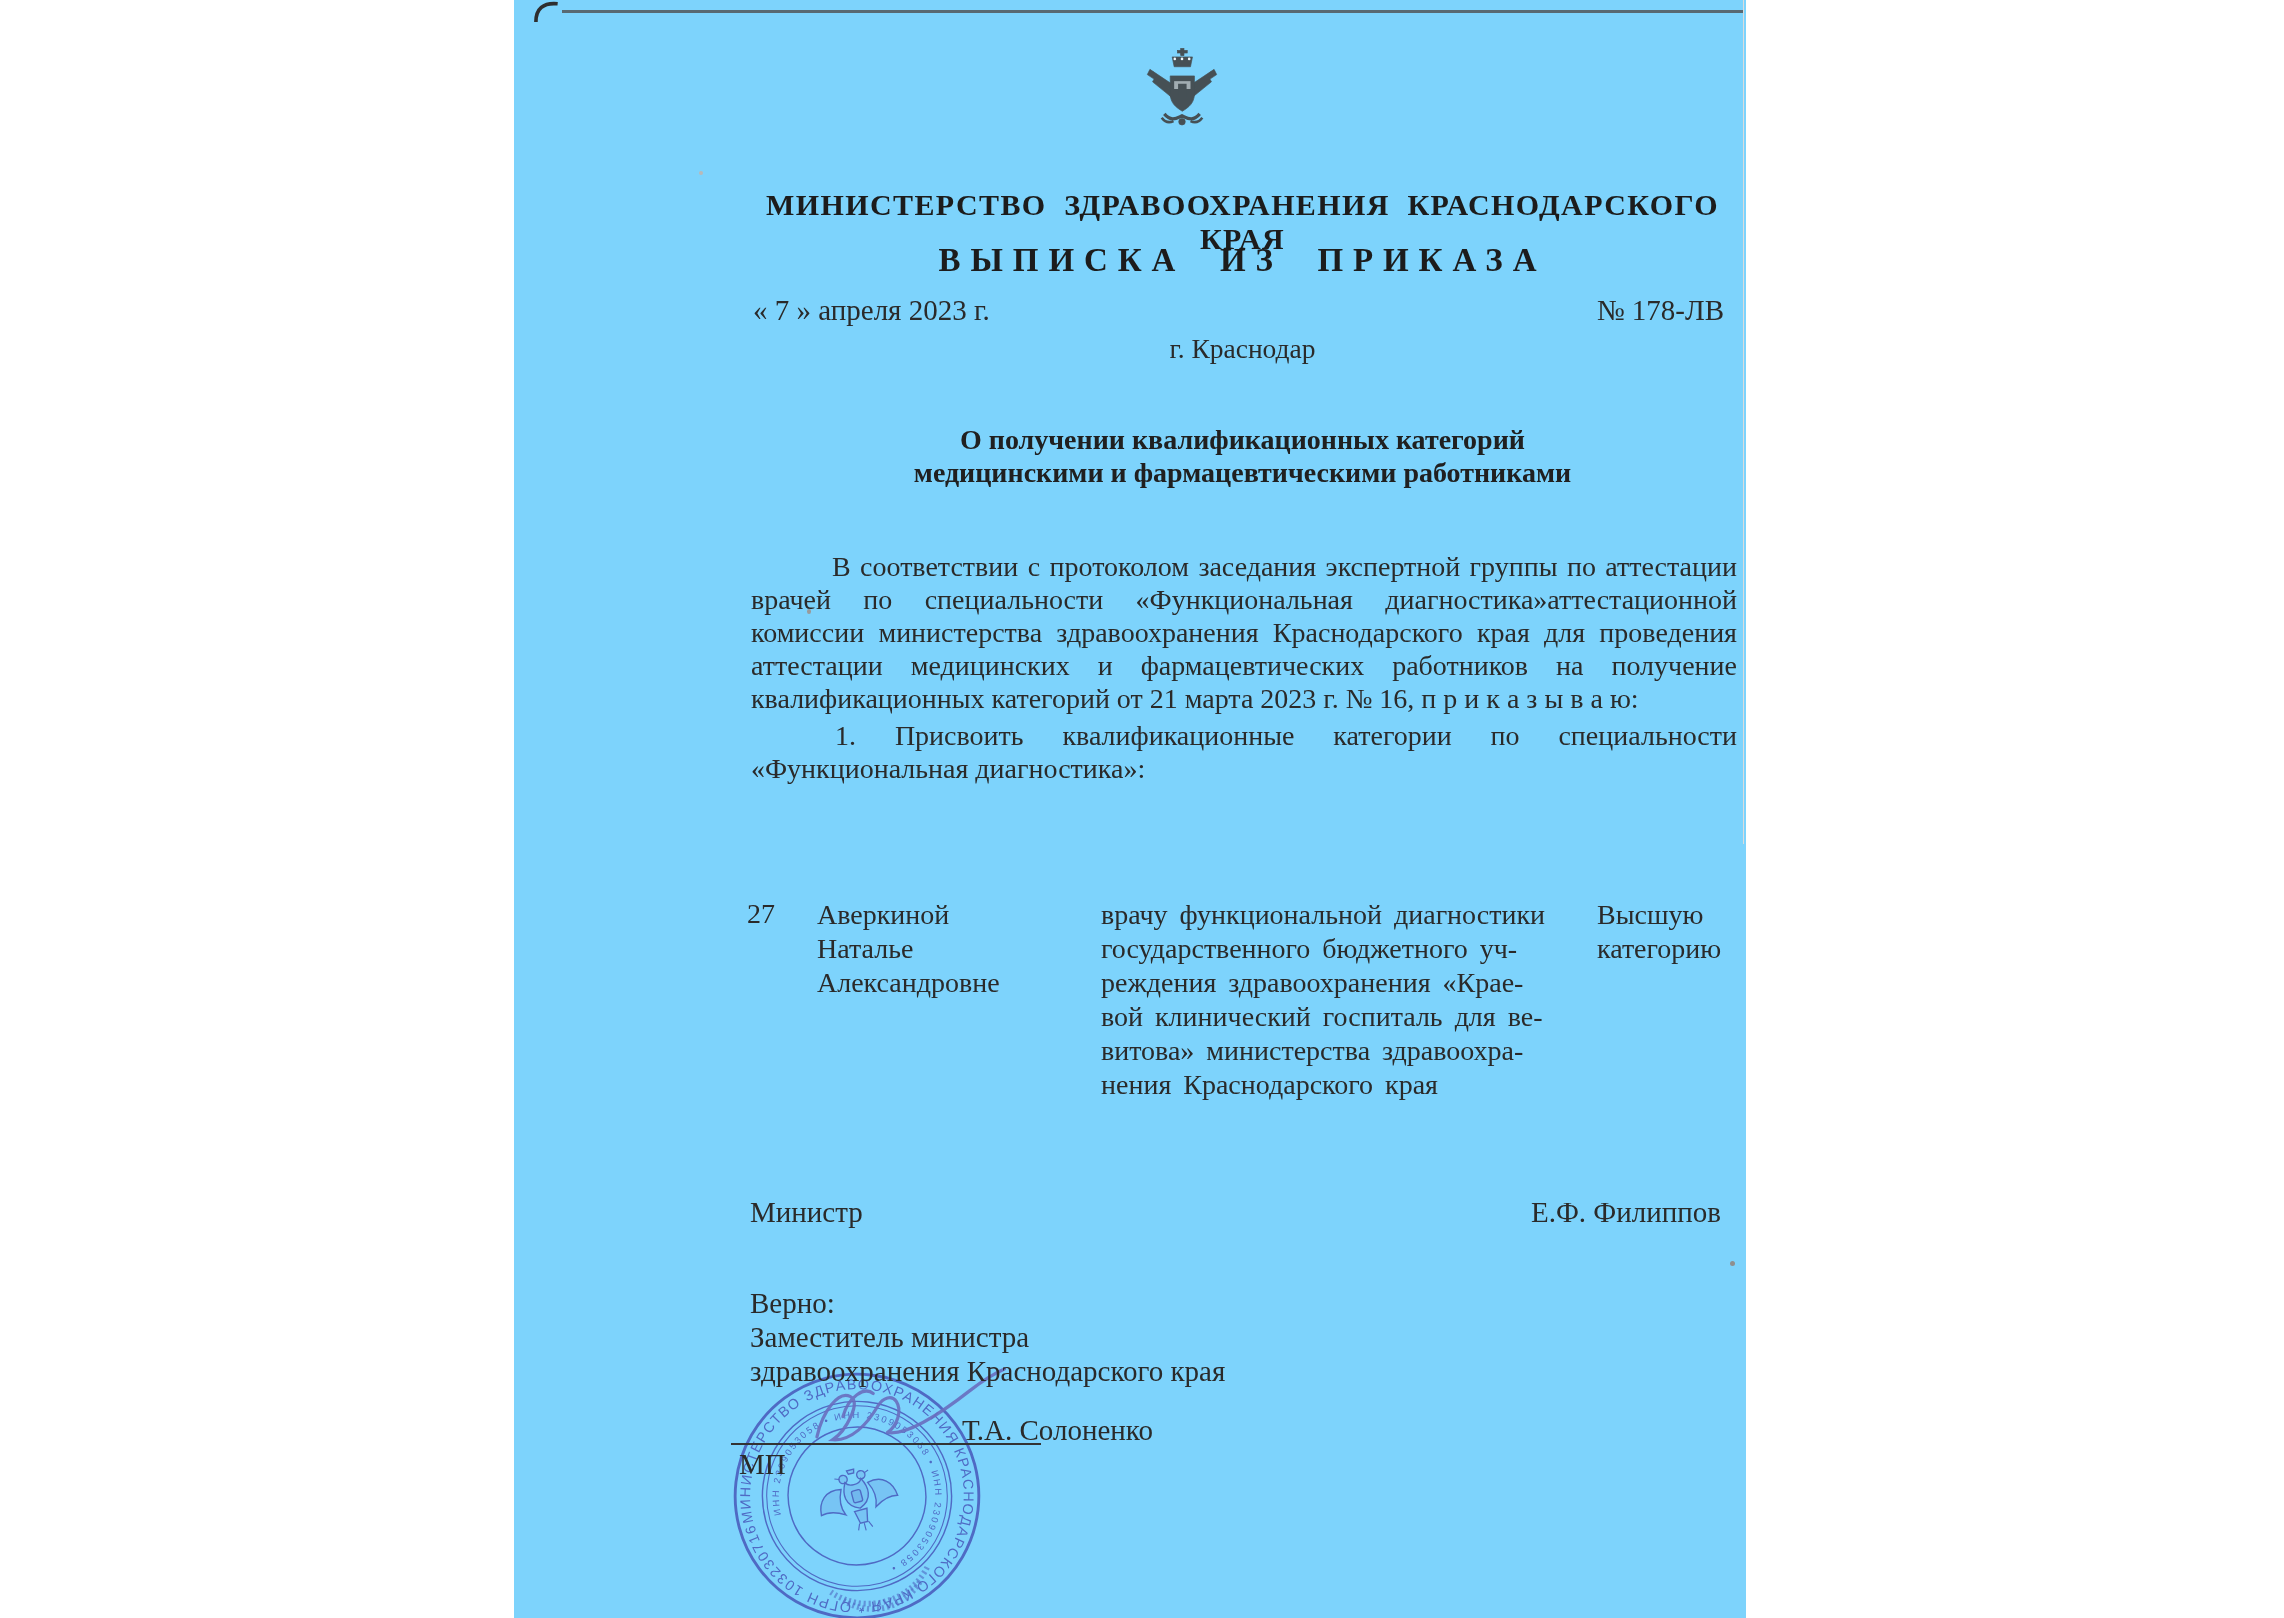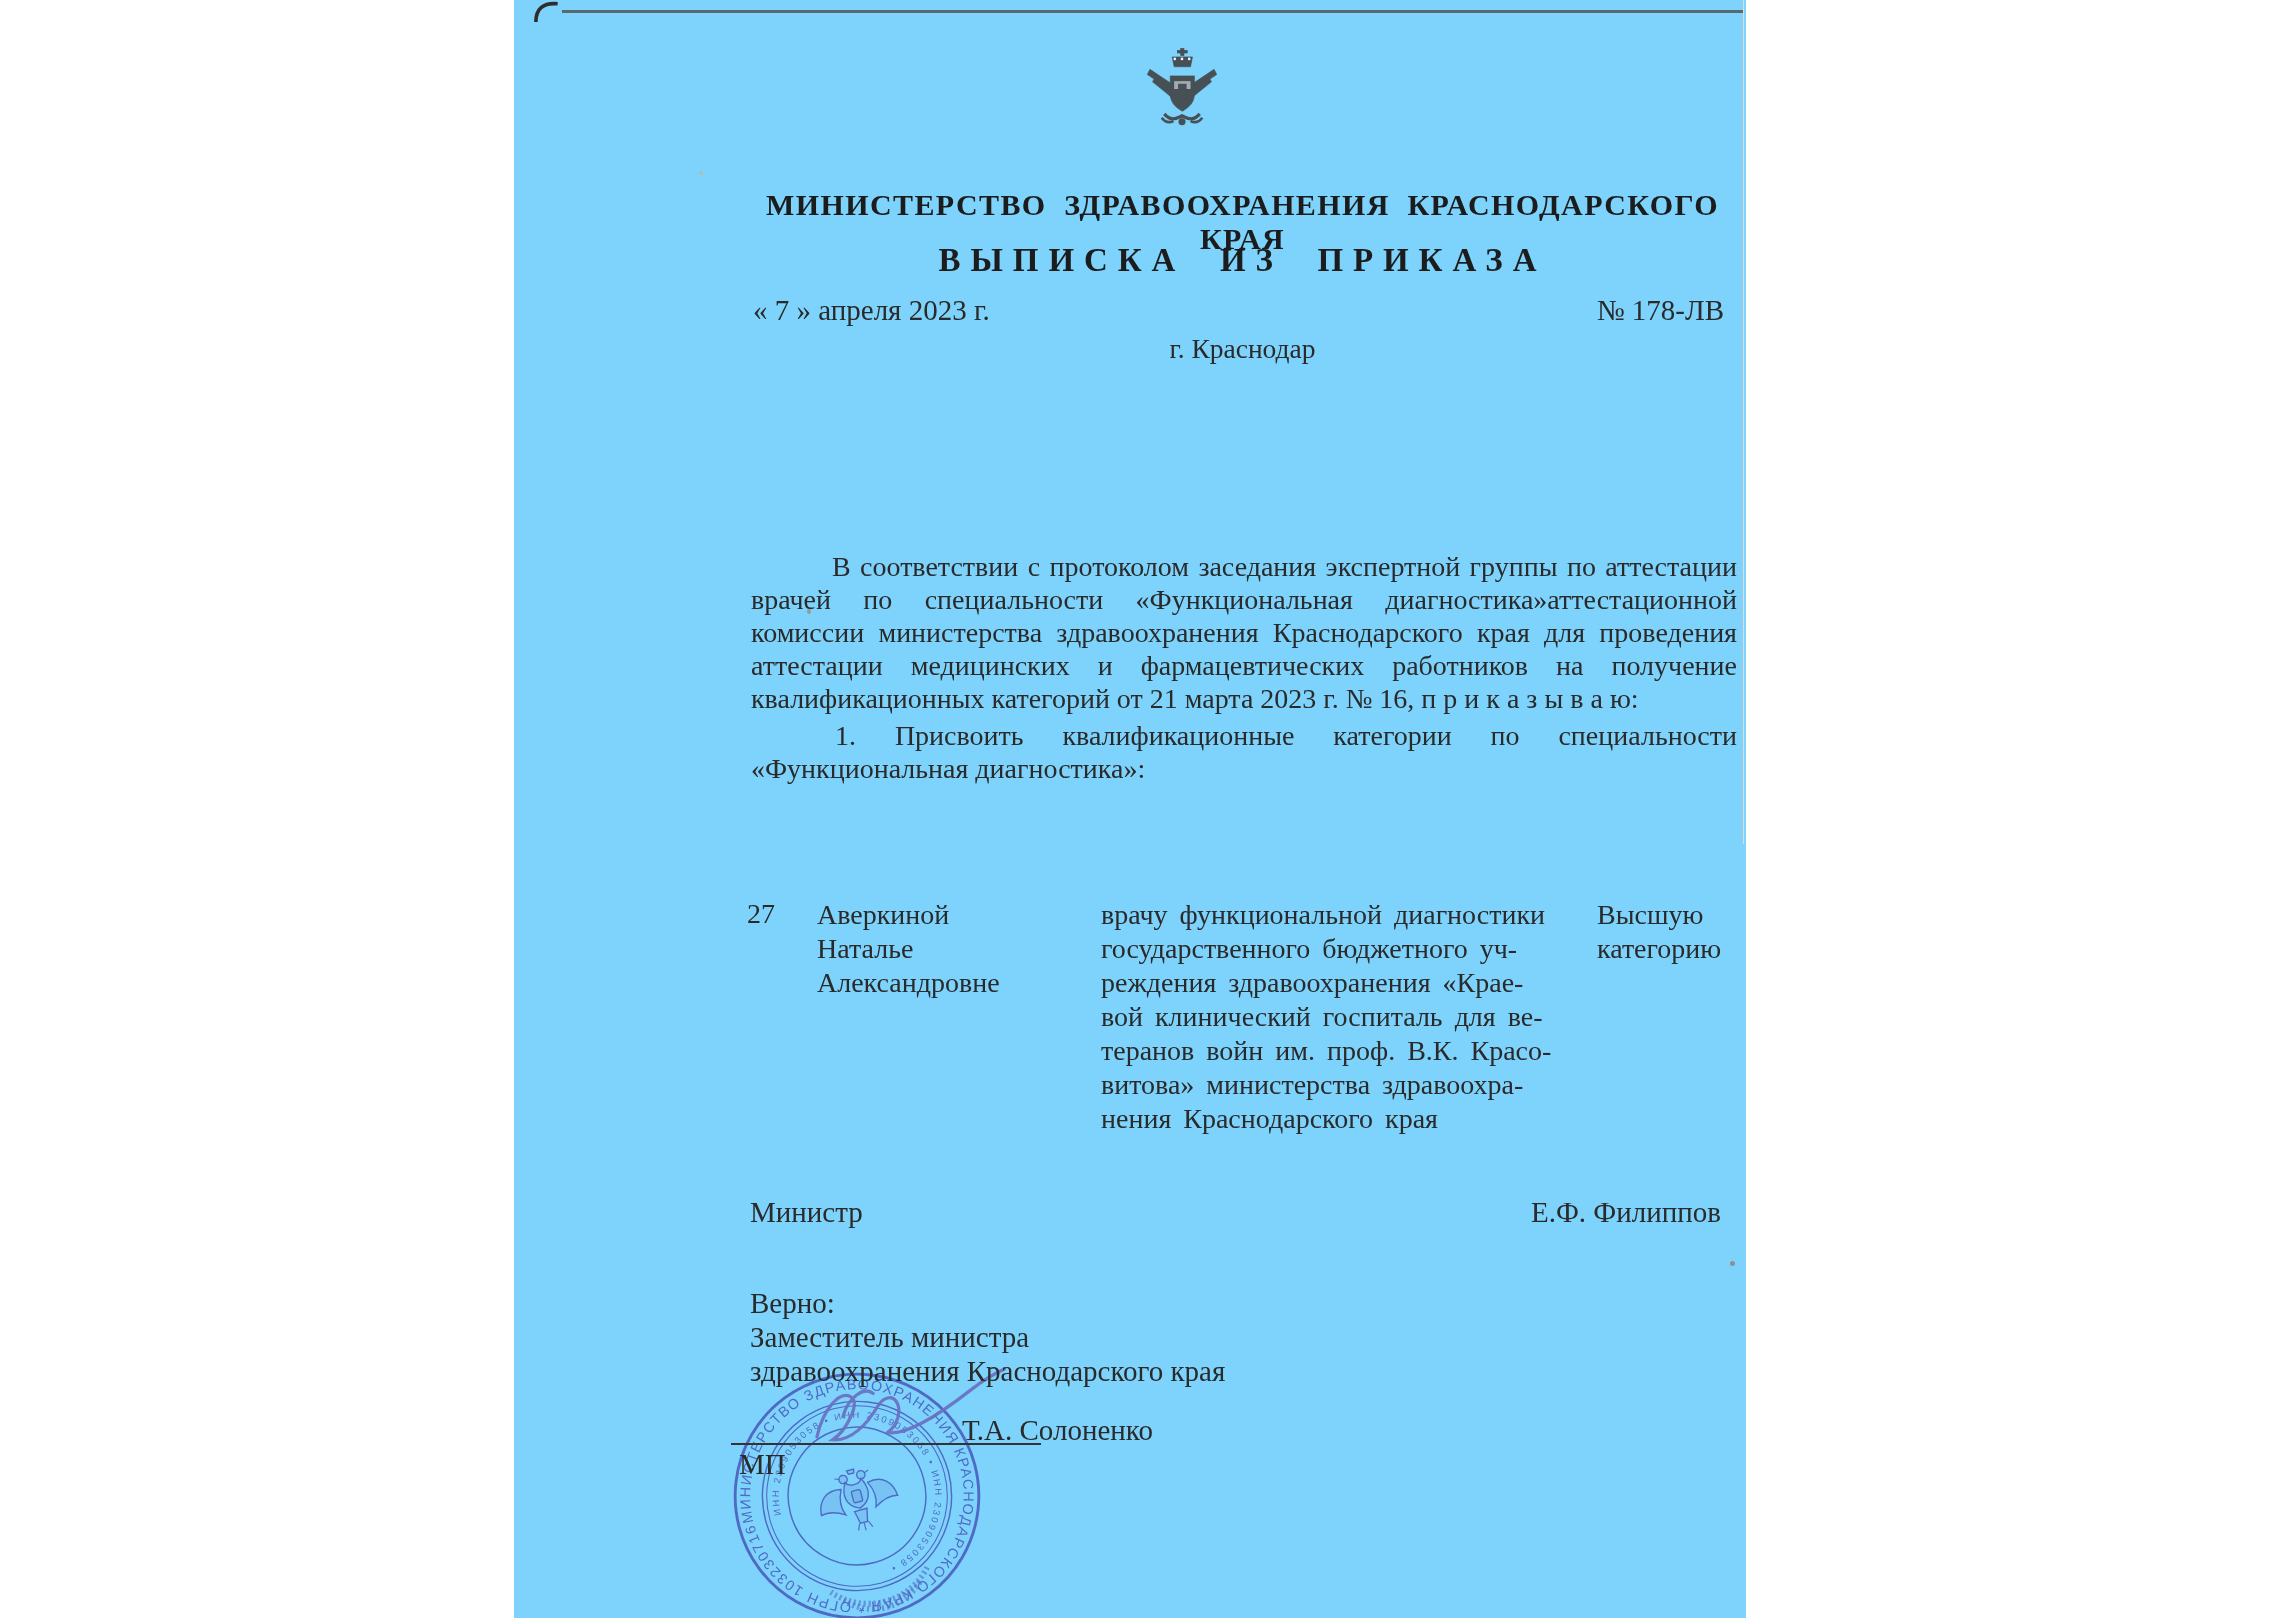--- a/index.html
+++ b/index.html
@@ -87,39 +87,42 @@
   </svg>
 
   <div class="abs ministry-title">МИНИСТЕРСТВО  ЗДРАВООХРАНЕНИЯ КРАСНОДАРСКОГО  КРАЯ</div>
   <div class="abs doc-type">ВЫПИСКА ИЗ ПРИКАЗА</div>
   <div class="abs date-row">
     <span>« 7 » апреля  2023 г.</span>
     <span>№  178-ЛВ</span>
   </div>
   <div class="abs city">г. Краснодар</div>
 
+  <div class="abs subject">
+    <div>О получении квалификационных категорий</div>
+    <div>медицинскими и фармацевтическими работниками</div>
+  </div>
 
   <div class="abs bodytext">
     <p class="p1">В соответствии с протоколом заседания экспертной группы по аттестации врачей по специальности «Функциональная диагностика»аттестационной комиссии министерства здравоохранения Краснодарского края для проведения аттестации медицинских и фармацевтических работников на получение квалификационных  категорий  от 21 марта  2023 г.  №  16,  п р и к а з ы в а ю:</p>
     <p class="p2">1. Присвоить  квалификационные  категории  по специальности «Функциональная диагностика»:</p>
   </div>
 
   <div class="abs entry">
     <div class="abs num">27</div>
     <div class="abs name">
       <div>Аверкиной</div>
       <div>Наталье</div>
       <div>Александровне</div>
     </div>
     <div class="abs pos">
       <div>врачу функциональной диагностики</div>
       <div>государственного бюджетного уч-</div>
       <div>реждения здравоохранения «Крае-</div>
       <div>вой клинический госпиталь для ве-</div>
-      <div>теранов войн им. проф. В.К. Красо-</div>
       <div>витова» министерства здравоохра-</div>
       <div>нения Краснодарского края</div>
     </div>
     <div class="abs cat">
       <div>Высшую</div>
       <div>категорию</div>
     </div>
   </div>
 
   <div class="abs minister-row">

